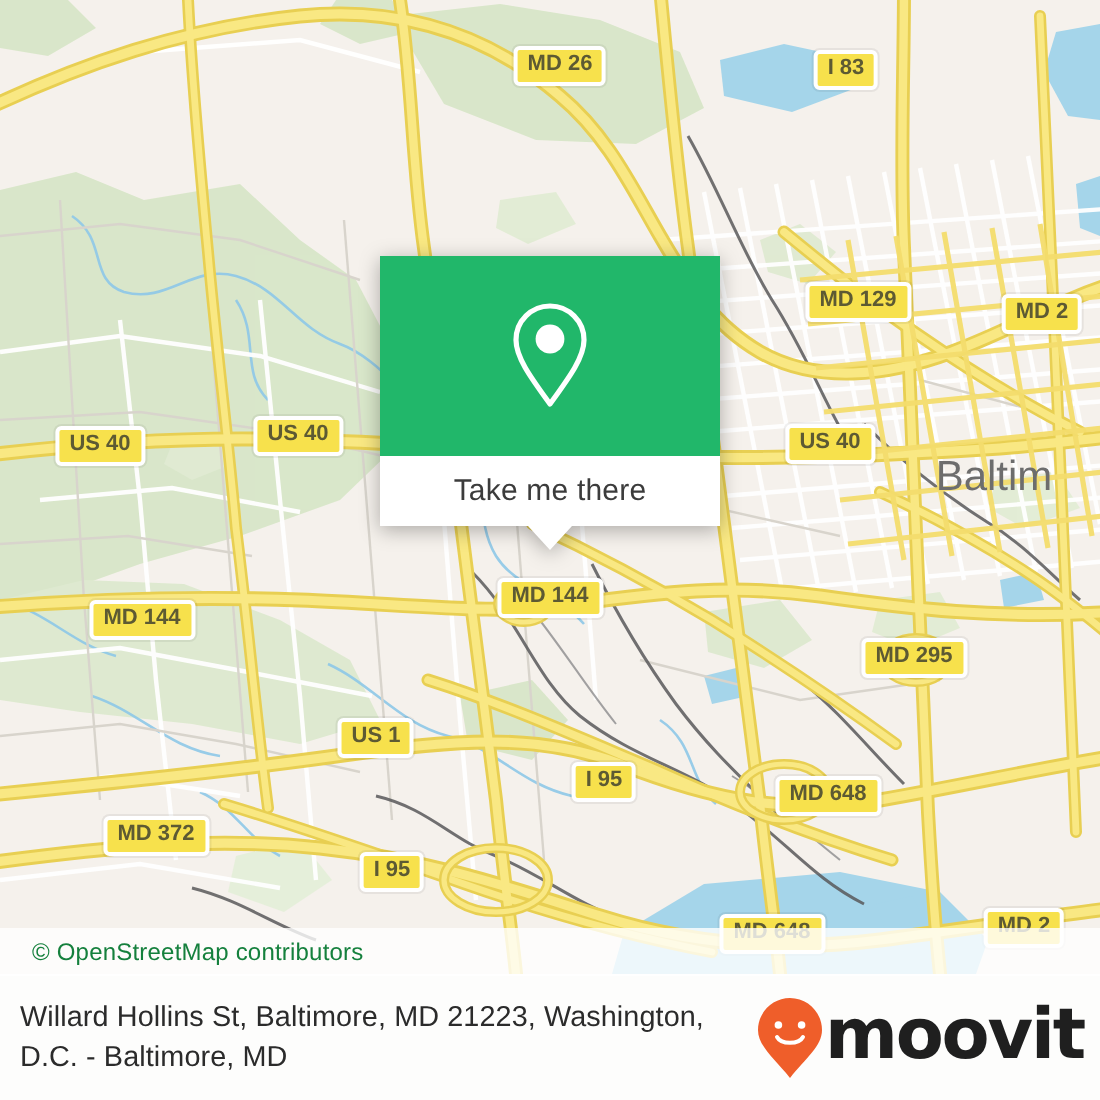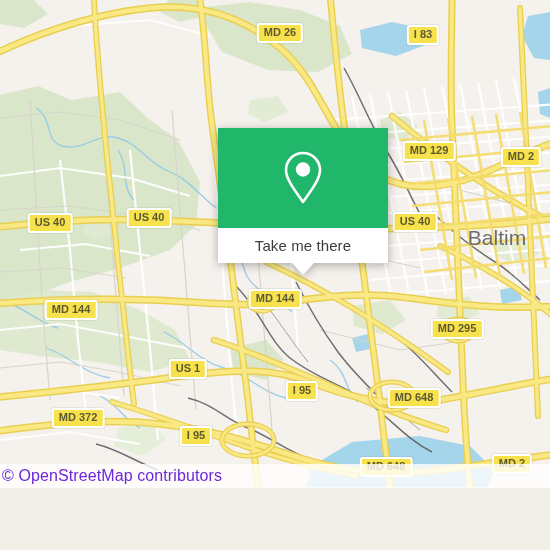--- a/index.html
+++ b/index.html
@@ -35,23 +35,23 @@
     left: 0;
     top: 464px;
     width: 550px;
     height: 24px;
     background: rgba(255,255,255,0.80);
     display: flex;
     align-items: center;
     z-index: 40;
   }
   #attribution-bar .attr-text {
-    font-size: 16px;
-    color: #6d28d9;
-    padding-left: 2px;
+    font-size: 12px;
+    color: #15803d;
+    padding-left: 16px;
     letter-spacing: 0.1px;
     white-space: nowrap;
   }
 
   
   #footer {
     position: absolute;
     left: 0;
     top: 487px;
     width: 550px;
@@ -86,21 +86,20 @@
   }
 
   
   #place-card {
     position: absolute;
     left: 190px;
     top: 128px;
     width: 170px;
     z-index: 30;
     filter: drop-shadow(0 2px 5px rgba(0,0,0,0.30));
-    margin-left: 28px;
   }
   #place-card .card-head {
     height: 100px;
     background: #21b76a;
     display: flex;
     align-items: center;
     justify-content: center;
   }
   #place-card .card-foot {
     height: 35px;
@@ -353,14 +352,29 @@
     <div class="card-foot">
       <span class="cta">Take me there</span>
     </div>
     <div class="card-tail"></div>
   </div>
 
   <div id="attribution-bar">
     <span class="attr-text">© OpenStreetMap contributors</span>
   </div>
 
+  <div id="footer">
+    <div class="footer-address">
+      <div>Willard Hollins St, Baltimore, MD 21223, Washington,</div>
+      <div>D.C. - Baltimore, MD</div>
+    </div>
+    <div class="moovit-logo">
+      <svg width="34" height="42" viewBox="0 0 34 42">
+        <path d="M17 1 C8.2 1 1 8.2 1 17 C1 25 9 31 17 41 C25 31 33 25 33 17 C33 8.2 25.8 1 17 1 Z" fill="#ef5e2a"></path>
+        <circle cx="11.2" cy="14.5" r="1.9" fill="#ffffff"></circle>
+        <circle cx="22.8" cy="14.5" r="1.9" fill="#ffffff"></circle>
+        <path d="M10.5 20.5 C12.6 24.4 21.4 24.4 23.5 20.5" fill="none" stroke="#ffffff" stroke-width="2" stroke-linecap="round"></path>
+      </svg>
+      <span class="moovit-wordmark">moovit</span>
+    </div>
+  </div>
 
 </div>
 
 </body></html>

